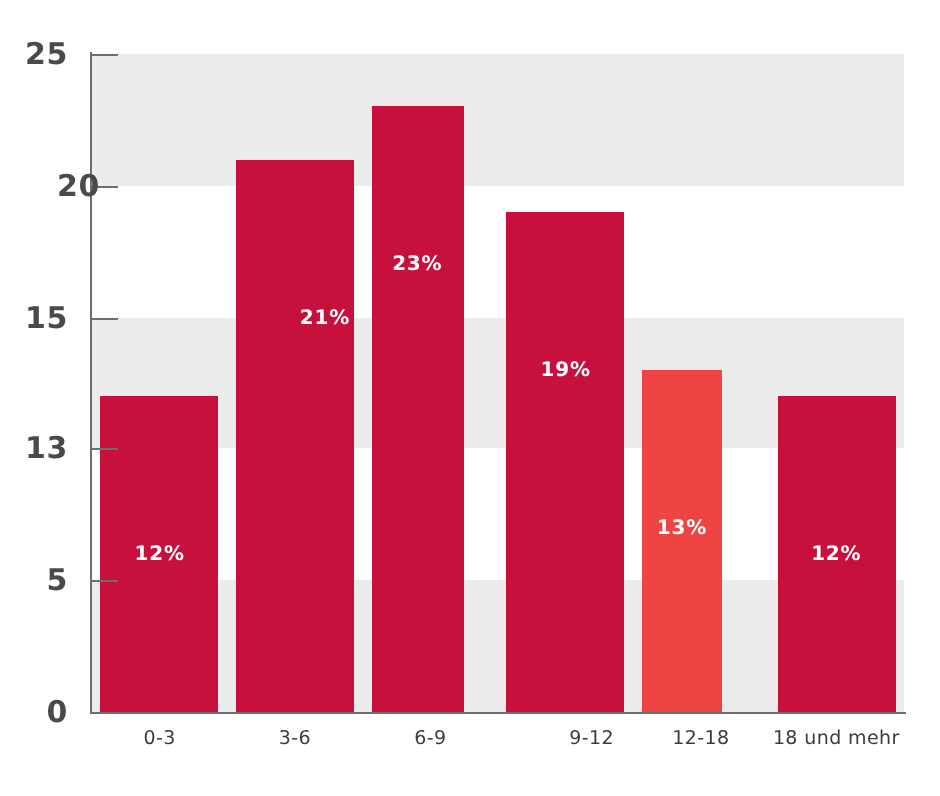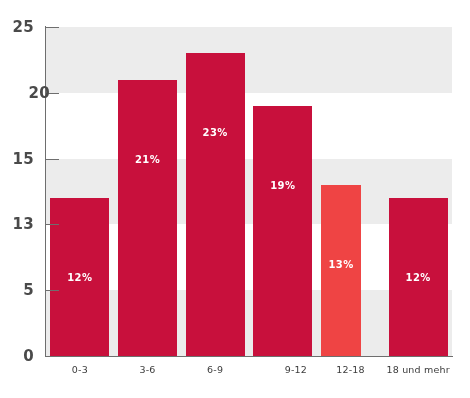--- a/index.html
+++ b/index.html
@@ -117,23 +117,23 @@
   <div id="plot-area">
     <div class="band" style="top: 0px; height: 65.8px; background: rgb(236, 236, 236);"></div>
     <div class="band" style="top: 131.6px; height: 65.8px; background: rgb(236, 236, 236);"></div>
     <div class="band" style="top: 263.2px; height: 65.8px; background: rgb(236, 236, 236);"></div>
 
     <div id="bars-layer">
         <div class="bar" style="left: 4.33333px; width: 59px; height: 157.92px; background: rgb(200, 16, 60);">
           <div class="bar-value-label" style="top: 75px; color: rgb(255, 255, 255);">12%</div>
         </div>
         <div class="bar" style="left: 72px; width: 59px; height: 276.36px; background: rgb(200, 16, 60);">
-          <div class="bar-value-label" style="top: 75px; color: rgb(255, 255, 255);">21%</div>
+          <div class="bar-value-label" style="top: 75px; color: rgb(255, 255, 255); padding-left: 15px;">21%</div>
         </div>
-        <div class="bar" style="left: 139.667px; width: 59px; height: 302.68px; background: rgb(200, 16, 60);">
+        <div class="bar" style="left: 139.667px; width: 46px; height: 302.68px; background: rgb(200, 16, 60);">
           <div class="bar-value-label" style="top: 75px; color: rgb(255, 255, 255);">23%</div>
         </div>
         <div class="bar" style="left: 207.333px; width: 59px; height: 250.04px; background: rgb(200, 16, 60);">
           <div class="bar-value-label" style="top: 75px; color: rgb(255, 255, 255);">19%</div>
         </div>
         <div class="bar" style="left: 275px; width: 40px; height: 171.08px; background: #ef4444;">
           <div class="bar-value-label" style="top: 75px; color: rgb(255, 255, 255);">13%</div>
         </div>
         <div class="bar" style="left: 342.667px; width: 59px; height: 157.92px; background: rgb(200, 16, 60);">
           <div class="bar-value-label" style="top: 75px; color: rgb(255, 255, 255);">12%</div>

